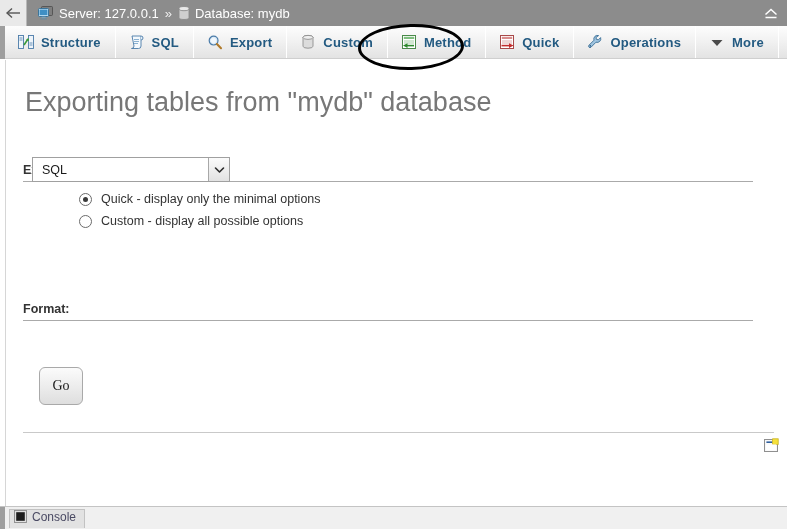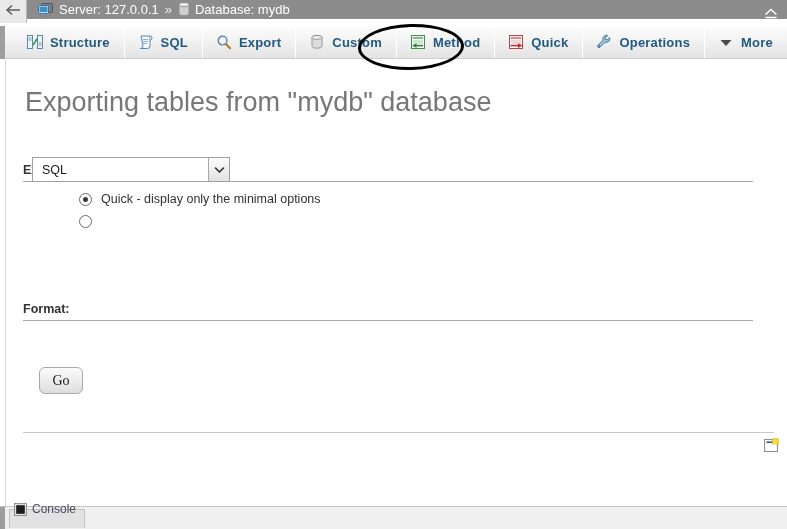--- a/index.html
+++ b/index.html
@@ -14,21 +14,21 @@
     font-size: 12px;
     color: #000000;
     overflow: hidden;
     position: relative;
   }
 
   
   #topbar {
     position: absolute;
     left: 0; top: 0;
-    width: 787px; height: 19px;
+    width: 787px; height: 26px;
     background: #8c8c8c;
     display: flex;
     align-items: center;
   }
   #back-box {
     width: 26px; height: 26px;
     background: #e9e9e9;
     border-right: 1px solid #b8b8b8;
     display: flex;
     align-items: center;
@@ -78,21 +78,21 @@
   .tab {
     display: flex;
     align-items: center;
     gap: 7px;
     padding: 0 14px 0 13px;
     border-right: 1px solid #ffffff;
     box-sizing: border-box;
     cursor: pointer;
     position: relative;
   }
-  .tab:first-child { margin-left: 14px; }
+  .tab:first-child { margin-left: 5px; }
   .tab-label {
     font-family: "Liberation Sans", sans-serif;
     font-size: 13px;
     font-weight: bold;
     color: #235a81;
     letter-spacing: .2px;
     white-space: nowrap;
   }
   .tab-icon { width: 16px; height: 16px; display:block; flex: 0 0 auto; }
   #tab-filler { flex: 1 1 auto; }
@@ -205,21 +205,21 @@
     align-items: center;
     justify-content: center;
     flex: 0 0 auto;
     align-self: stretch;
   }
 
   
   #go-button {
     position: absolute;
     left: 33px; top: 307px;
-    width: 44px; height: 27px;
+    width: 44px; height: 38px;
     border: 1px solid #a9a9a9;
     border-radius: 6px;
     background: linear-gradient(to bottom, #fbfbfb 0%, #ededed 50%, #dedede 100%);
     display: flex;
     align-items: center;
     justify-content: center;
     cursor: pointer;
     box-sizing: border-box;
   }
   #go-label {
@@ -255,21 +255,21 @@
     position: absolute;
     left: 0; top: 0;
     width: 5px; height: 22px;
     background: #9e9e9e;
   }
   #console-tab {
     position: absolute;
     left: 9px; top: 2px;
     height: 19px;
     display: flex;
-    align-items: flex-end;
+    align-items: flex-start;
     gap: 5px;
     padding: 0 8px 12px 4px;
     background: #e2e2e2;
     border: 1px solid #c2c2c2;
     border-bottom: none;
     box-sizing: border-box;
     cursor: pointer;
   }
   #console-label {
     font-family: "Liberation Sans", sans-serif;
@@ -413,20 +413,21 @@
     <div class="fieldset-legend">Export Method:</div>
     <div class="legend-rule"></div>
 
     <div id="radio-list">
       <div class="radio-row">
         <span class="radio checked"></span>
         <span class="radio-label">Quick - display only the minimal options</span>
       </div>
       <div class="radio-row">
         <span class="radio"></span>
+        <span class="radio-label">Custom - display all possible options</span>
       </div>
     </div>
   </div>
 
   <div id="format-block">
     <div class="fieldset-legend">Format:</div>
     <div class="legend-rule"></div>
   </div>
 
   <div id="format-select">

